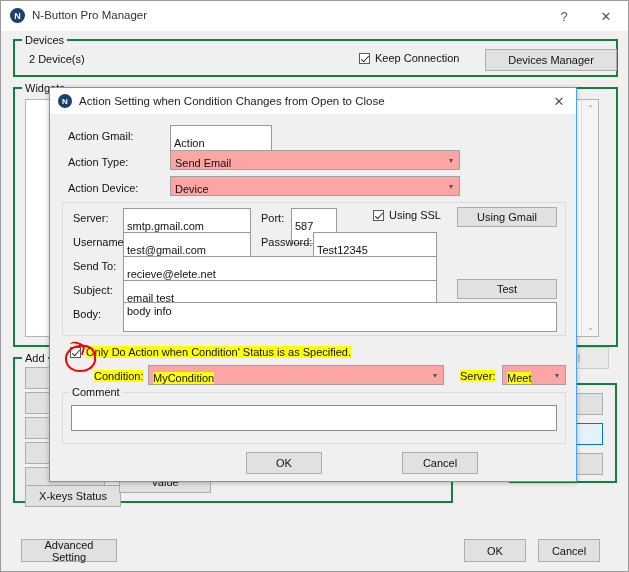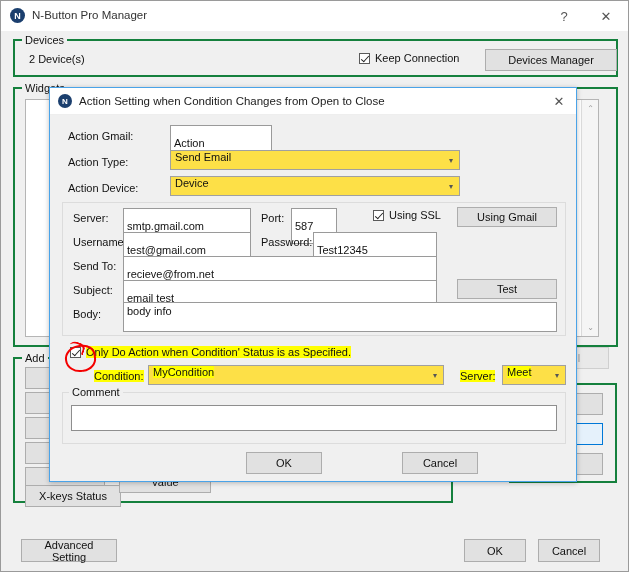--- a/index.html
+++ b/index.html
@@ -105,22 +105,22 @@
     position:absolute;right:0;top:0;width:34px;height:27px;
     display:flex;align-items:center;justify-content:center;font-size:13px;color:#555;
   }
   .lbl{position:absolute;font-size:11px;color:#111;}
   .inp{
     position:absolute;background:#fff;border:1px solid #9a9a9a;box-sizing:border-box;
     font-family:"Liberation Sans",sans-serif;font-size:11px;color:#111;
     padding:17px 3px;display:flex;align-items:center;height:19px;
   }
   .sel{
-    position:absolute;background:#fde047;border:1px solid #a0a0a0;box-sizing:border-box;
-    font-size:11px;color:#111;height:20px;display:flex;align-items:flex-start;padding:0 4px;
+    position:absolute;background:#fca5a5;border:1px solid #a0a0a0;box-sizing:border-box;
+    font-size:11px;color:#111;height:20px;display:flex;align-items:flex-end;padding:0 4px;
   }
   .sel .caret{position:absolute;right:6px;top:5px;font-size:8px;color:#555;}
   
   .mail-panel{
     position:absolute;left:12px;top:114px;width:504px;height:134px;
     border:1px solid #dcdcdc;background:#f0f0f0;box-sizing:border-box;
   }
   .hl{background:#ffff00;}
   .cond-row{position:absolute;left:12px;top:255px;width:504px;height:45px;}
   .red-circle{
@@ -235,21 +235,21 @@
         <span>Using SSL</span>
       </label>
       <button class="btn" style="left:394px;top:4px;width:100px;height:20px">Using Gmail</button>
 
       <span class="lbl" style="left:10px;top:33px">Username:</span>
       <div class="inp" style="left:60px;top:29px;width:128px">test@gmail.com</div>
       <span class="lbl" style="left:198px;top:33px">Password:</span>
       <div class="inp" style="left:250px;top:29px;width:124px">Test12345</div>
 
       <span class="lbl" style="left:10px;top:57px">Send To:</span>
-      <div class="inp" style="left:60px;top:53px;width:314px">recieve@from.net</div>
+      <div class="inp" style="left:60px;top:53px;width:314px">recieve@elete.net</div>
 
       <span class="lbl" style="left:10px;top:81px">Subject:</span>
       <div class="inp" style="left:60px;top:77px;width:314px">email test</div>
       <button class="btn" style="left:394px;top:76px;width:100px;height:20px">Test</button>
 
       <span class="lbl" style="left:10px;top:105px">Body:</span>
       <div class="inp" style="left:60px;top:99px;width:434px;height:30px;align-items:flex-start;padding-top:2px">body info</div>
     </div>
 
     <div class="cond-row">

